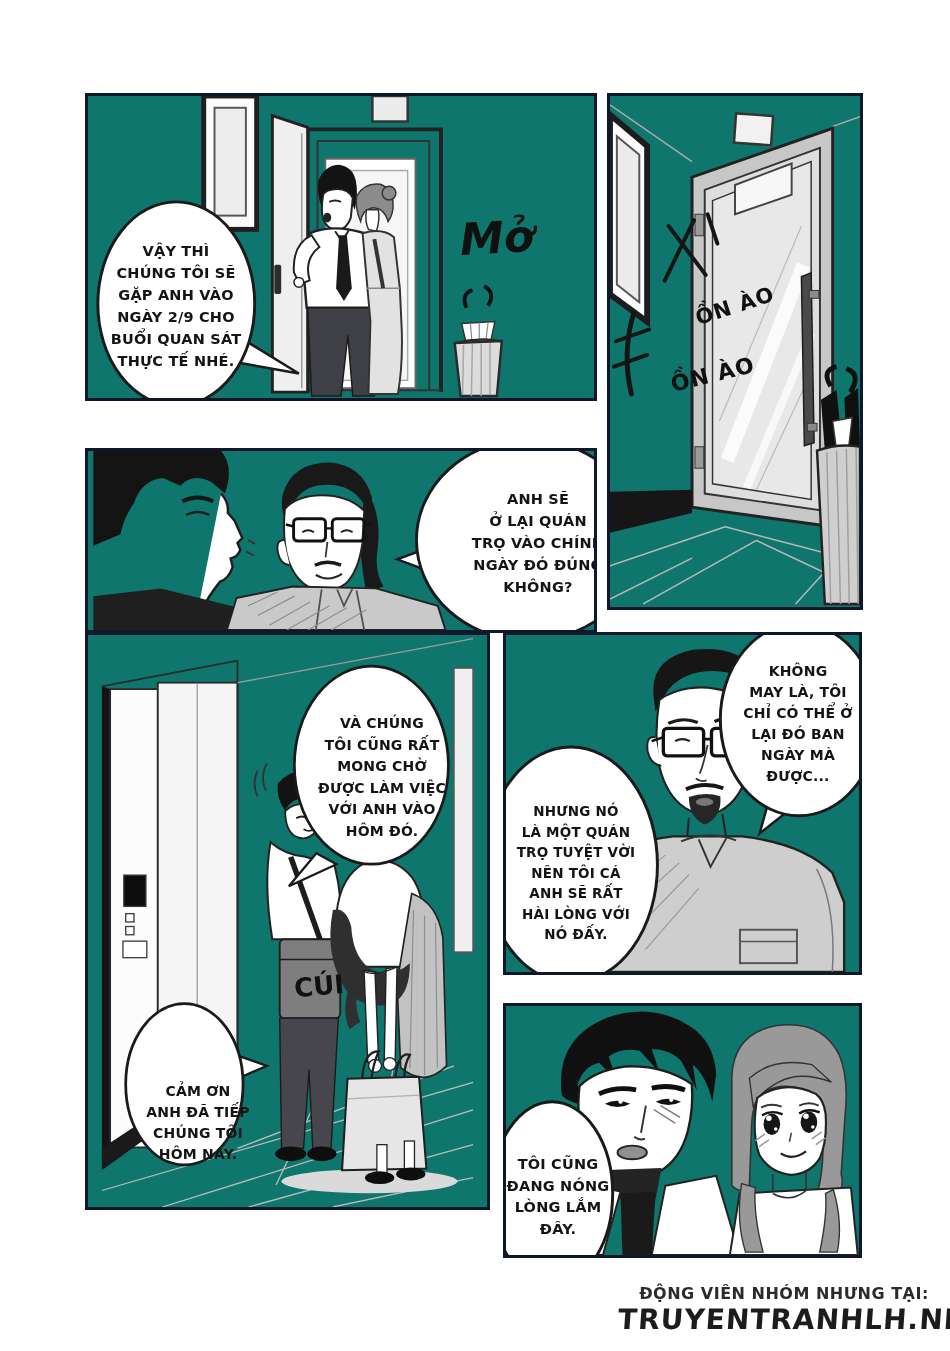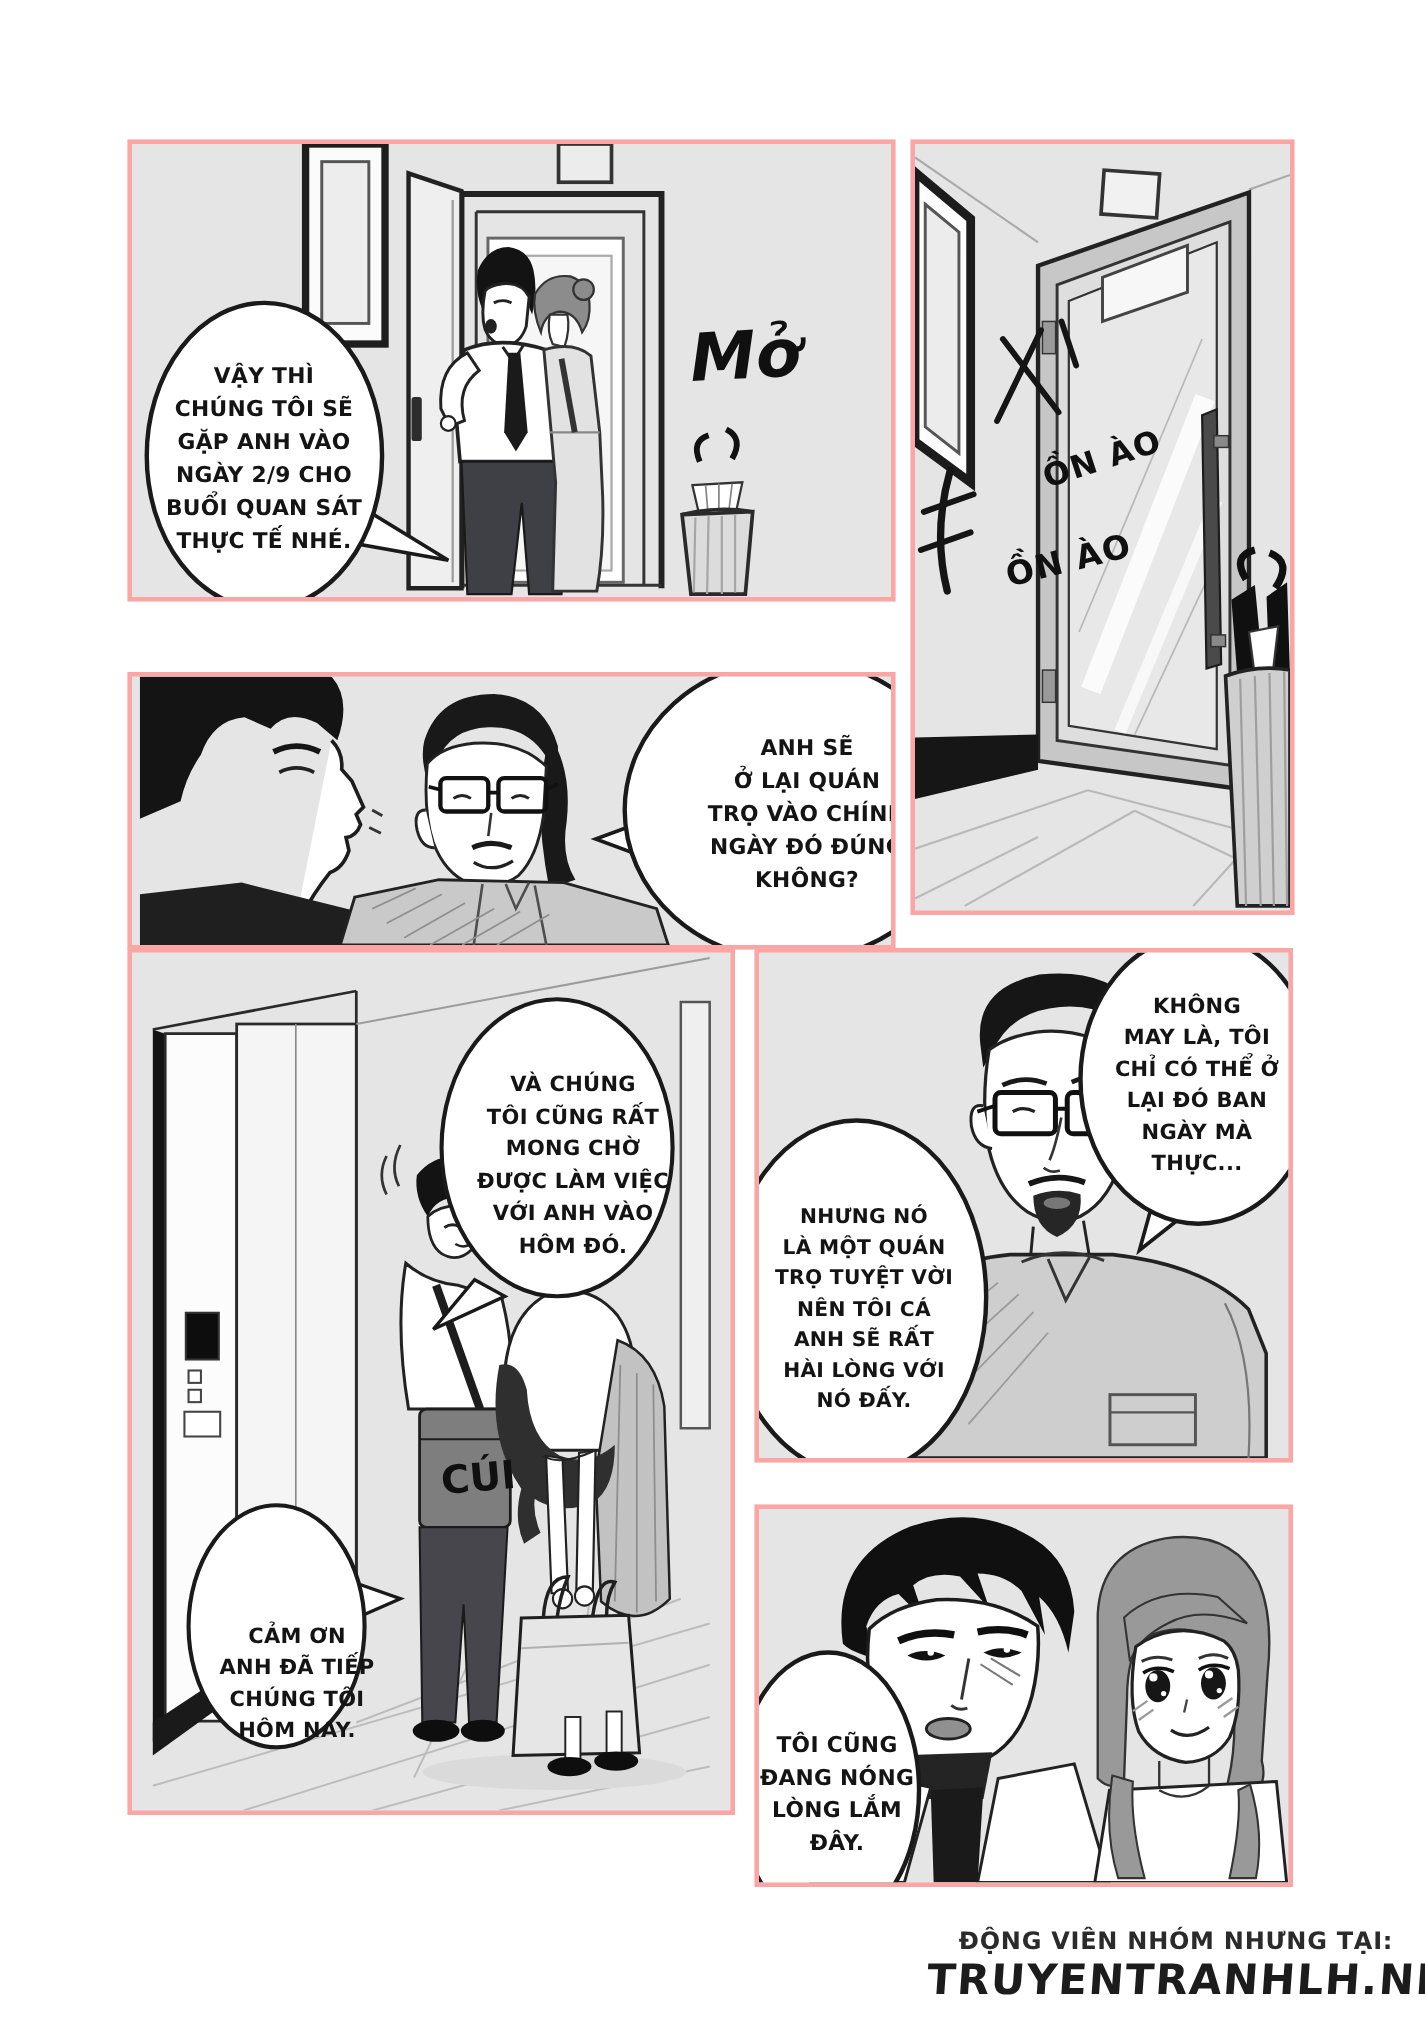--- a/index.html
+++ b/index.html
@@ -1,18 +1,18 @@
 <!DOCTYPE html>
 <html><head>
 <meta charset="utf-8">
 <style>
   html,body{margin:0;padding:0;background:#ffffff;}
   .page{position:relative;width:950px;height:1351px;background:#ffffff;overflow:hidden;
         font-family:"DejaVu Sans",sans-serif;}
-  .panel{position:absolute;background:#e5e5e5;border:3px solid #fca5a5;box-sizing:border-box;overflow:hidden;}
+  .panel{position:absolute;background:#0f766e;border:3px solid #0f172a;box-sizing:border-box;overflow:hidden;}
   #panel1{left:85px;top:93px;width:512px;height:308px;}
   #panel2{left:607px;top:93px;width:256px;height:517px;}
   #panel3{left:85px;top:448px;width:512px;height:185px;}
   #panel4{left:85px;top:632px;width:405px;height:578px;}
   #panel5{left:503px;top:632px;width:359px;height:343px;}
   #panel6{left:503px;top:1003px;width:359px;height:255px;}
   .panel svg{position:absolute;left:0;top:0;width:100%;height:100%;}
   .btxt{position:absolute;z-index:5;font-weight:700;color:#141414;text-align:center;
         white-space:pre-line;letter-spacing:.2px;}
   .sfx{position:absolute;z-index:6;font-weight:800;color:#101010;white-space:pre;}
@@ -290,21 +290,21 @@
       </g>
       <g>
         <ellipse cx="66" cy="234" rx="88" ry="120" fill="#fff" stroke="#1a1a1a" stroke-width="3"></ellipse>
       </g>
     </svg>
     <div class="btxt p5-b1">KHÔNG
 MAY LÀ, TÔI
 CHỈ CÓ THỂ Ở
 LẠI ĐÓ BAN
 NGÀY MÀ
-THỰC...</div>
+ĐƯỢC...</div>
     <div class="btxt p5-b2">NHƯNG NÓ
 LÀ MỘT QUÁN
 TRỌ TUYỆT VỜI
 NÊN TÔI CÁ
 ANH SẼ RẤT
 HÀI LÒNG VỚI
 NÓ ĐẤY.</div>
   </div>
 
   <div class="panel" id="panel6">

